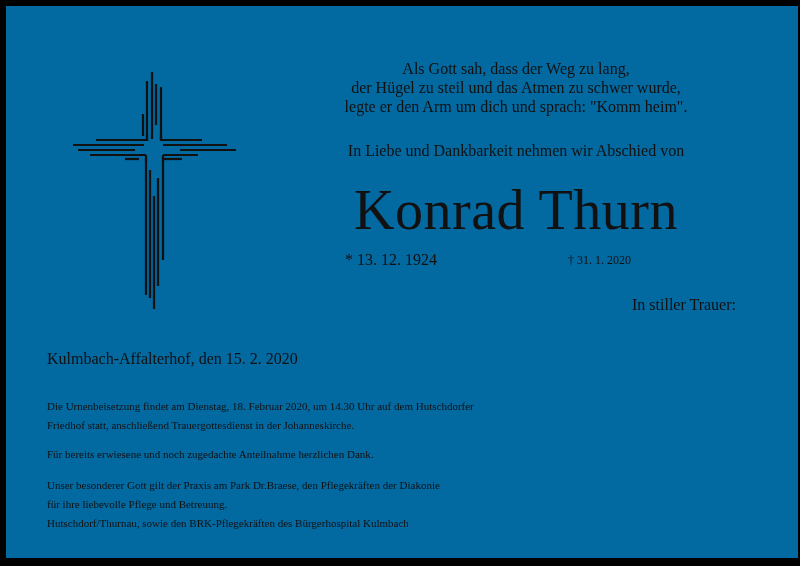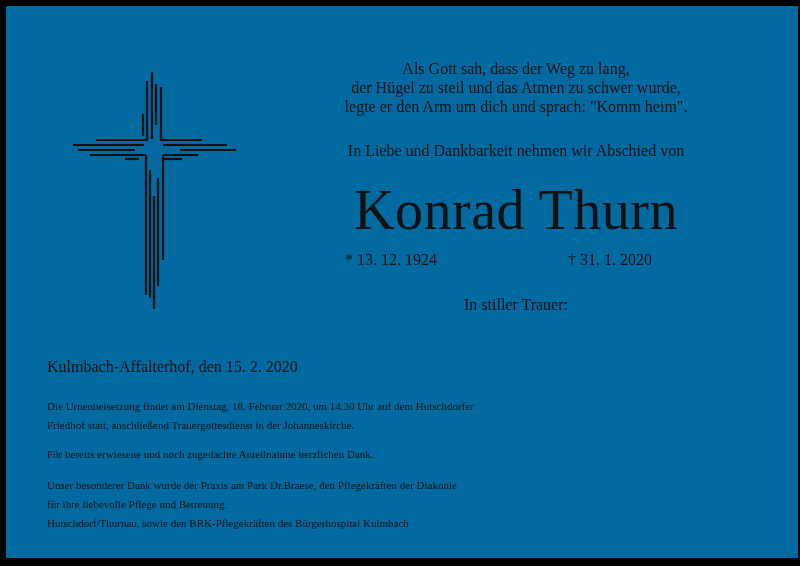--- a/index.html
+++ b/index.html
@@ -15,26 +15,26 @@
     }
     .farewell {
       position: absolute; left: 290px; top: 135px; width: 440px; text-align: center;
       font-size: 16px; line-height: 19px;
     }
     .name {
       position: absolute; left: 290px; top: 172px; width: 440px; text-align: center;
       font-size: 56px; line-height: 64px; letter-spacing: 0.5px;
     }
     .birth { position: absolute; left: 339px; top: 244px; font-size: 16px; line-height: 20px; }
-    .death { position: absolute; left: 562px; top: 244px; font-size: 16px; line-height: 20px; text-align: right; }
+    .death { position: absolute; left: 562px; top: 244px; font-size: 12px; line-height: 20px; text-align: right; }
     .mourning {
-      position: absolute; left: 290px; top: 288px; width: 440px; text-align: center;
+      position: absolute; left: 290px; top: 288px; width: 440px; text-align: right;
       font-size: 16px; line-height: 21px;
     }
-    .place-date { position: absolute; left: 41px; top: 351px; font-size: 16px; line-height: 20px; }
+    .place-date { position: absolute; left: 41px; top: 343px; font-size: 16px; line-height: 20px; }
     .para { position: absolute; left: 41px; font-size: 11px; line-height: 19px; width: 740px; }
     .p1 { top: 391px; }
     .p2 { top: 439px; }
     .p3 { top: 470px; }
     .line { display: block; white-space: nowrap; }
   </style>
 </head>
 <body>
 
 <div class="page">
@@ -95,18 +95,18 @@
   <div class="para p1">
     <span class="line">Die Urnenbeisetzung findet am Dienstag, 18. Februar 2020, um 14.30 Uhr auf dem Hutschdorfer</span>
     <span class="line">Friedhof statt, anschließend Trauergottesdienst in der Johanneskirche.</span>
   </div>
 
   <div class="para p2">
     <span class="line">Für bereits erwiesene und noch zugedachte Anteilnahme herzlichen Dank.</span>
   </div>
 
   <div class="para p3">
-    <span class="line">Unser besonderer Dank wurde der Praxis am Park Dr.Braese, den Pflegekräften der Diakonie</span>
+    <span class="line">Unser besonderer Gott gilt der Praxis am Park Dr.Braese, den Pflegekräften der Diakonie</span>
     <span class="line">für ihre liebevolle Pflege und Betreuung.</span>
     <span class="line">Hutschdorf/Thurnau, sowie den BRK-Pflegekräften des Bürgerhospital Kulmbach</span>
   </div>
 
 </div>
 
 </body></html>

